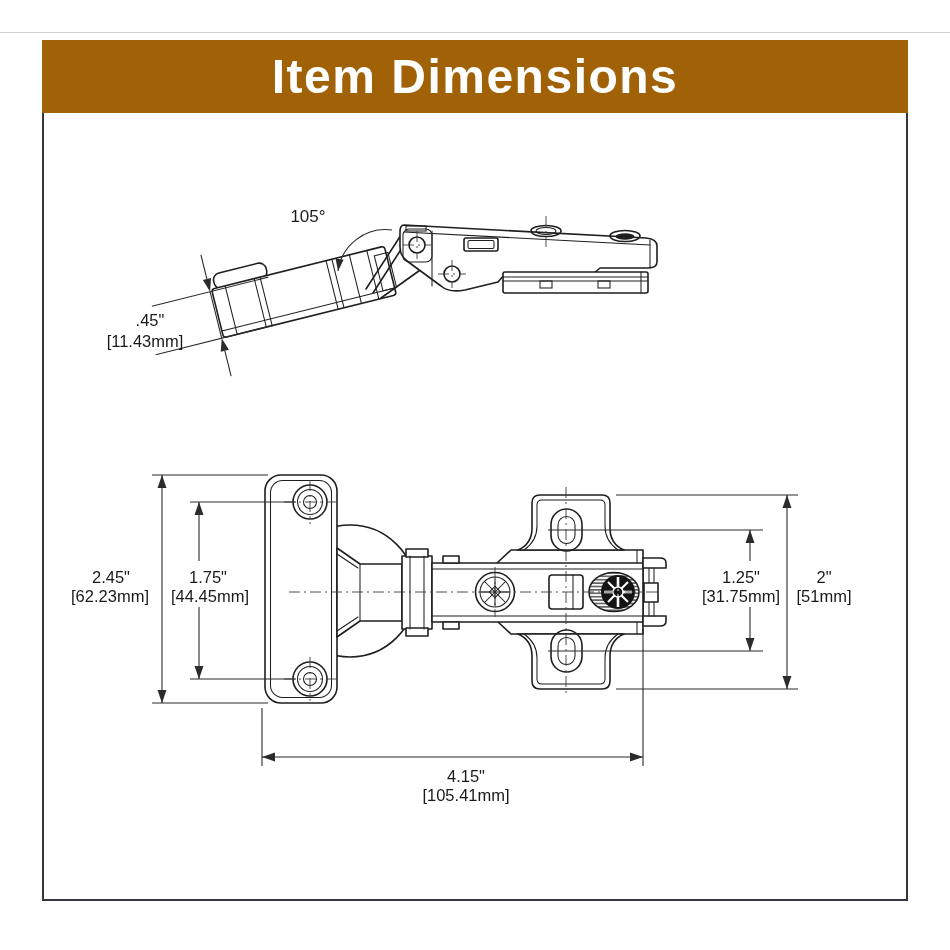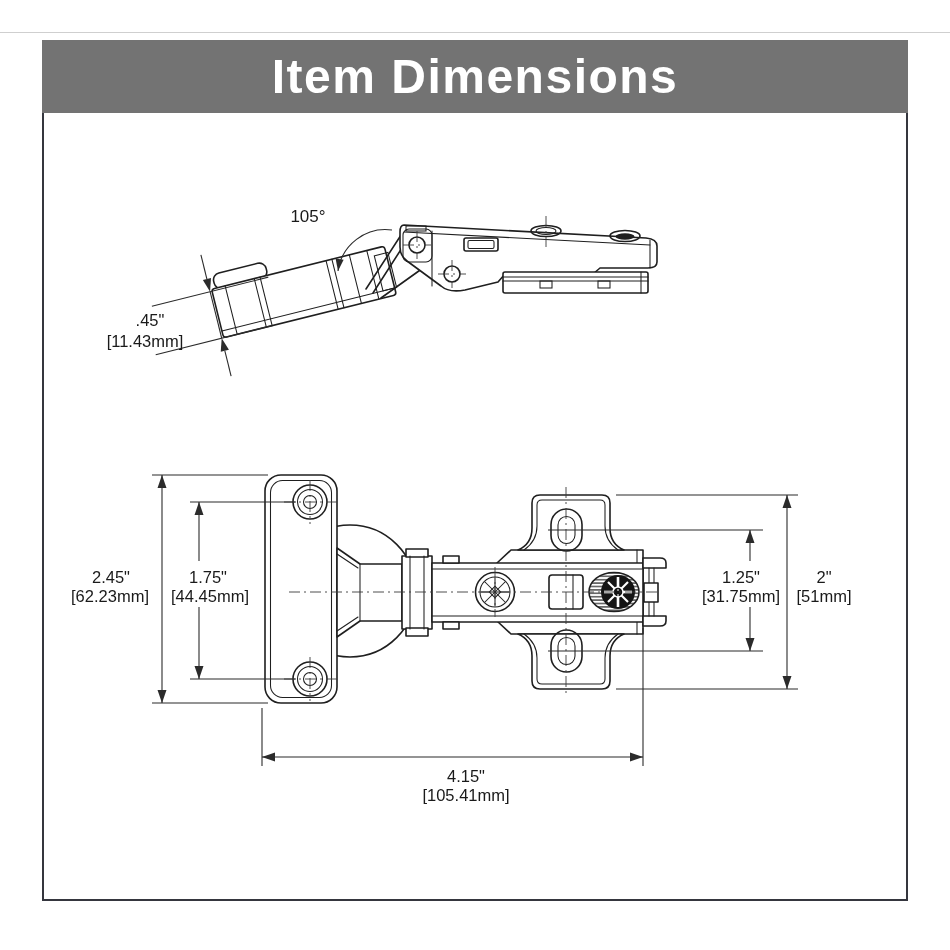--- a/index.html
+++ b/index.html
@@ -1,20 +1,20 @@
 <!DOCTYPE html>
 <html><head>
 <meta charset="utf-8">
 <style>
   html,body{margin:0;padding:0;background:#ffffff;}
   .stage{position:relative;width:950px;height:950px;background:#ffffff;overflow:hidden;
          font-family:"Liberation Sans",sans-serif;}
   .topline{position:absolute;left:0;top:32px;width:950px;height:1px;background:#cfcfcf;}
   .card{position:absolute;left:42px;top:40px;width:866px;height:861px;box-sizing:border-box;}
-  .card-header{position:absolute;left:0;top:0;width:100%;height:73px;background:#737373;
+  .card-header{position:absolute;left:0;top:0;width:100%;height:73px;background:#a16207;
                display:flex;align-items:center;justify-content:center;}
   .card-header span{color:#ffffff;font-weight:700;font-size:48px;letter-spacing:1.5px;}
   .card-body{position:absolute;left:0;top:73px;width:100%;height:788px;box-sizing:border-box;
              background:#ffffff;border:2px solid #35363e;border-top:none;}
   svg.drawing{position:absolute;left:0;top:0;}
   .ln{stroke:#1f1f1f;stroke-width:1.6;fill:none;stroke-linejoin:round;stroke-linecap:round;}
   .lnw{stroke:#1f1f1f;stroke-width:1.6;fill:#ffffff;stroke-linejoin:round;}
   .thin{stroke:#1f1f1f;stroke-width:1.05;fill:none;stroke-linecap:round;}
   .dim{stroke:#2b2b2b;stroke-width:1.1;fill:none;}
   .arr{fill:#2b2b2b;stroke:none;}

